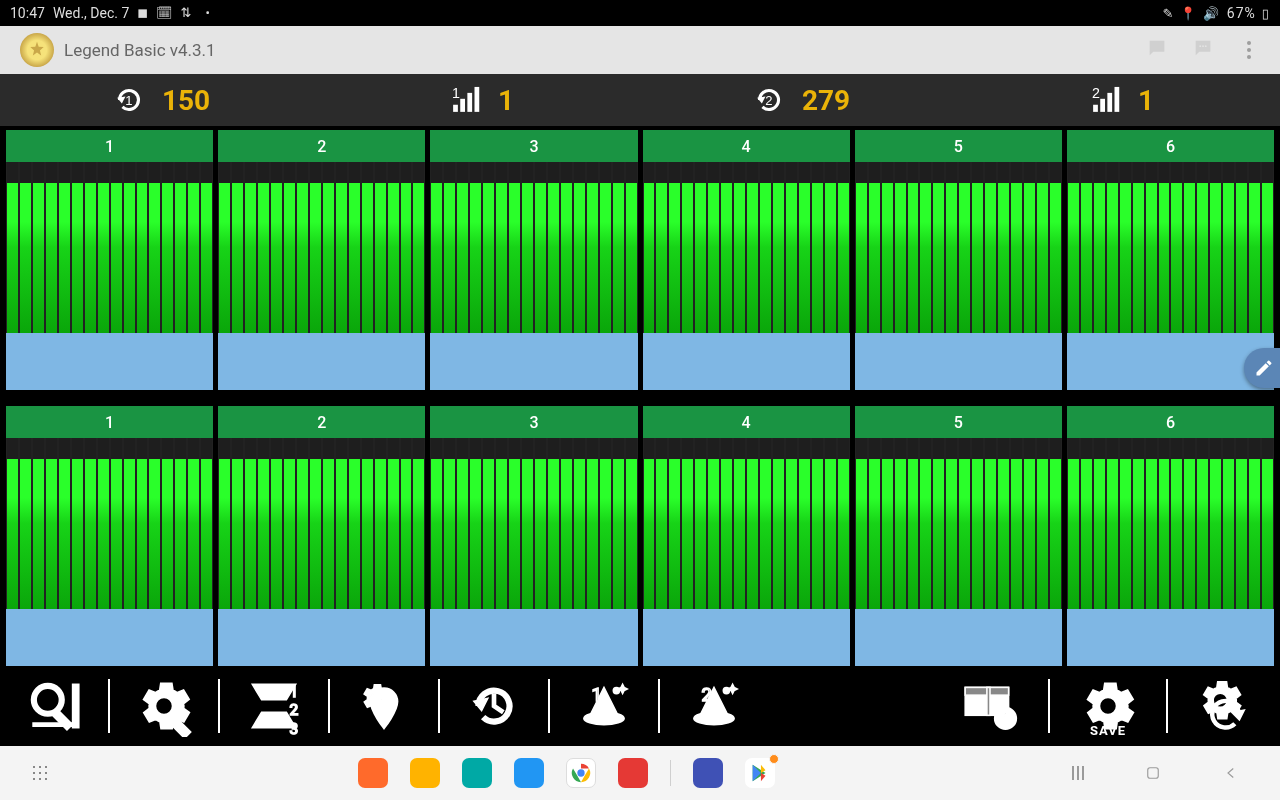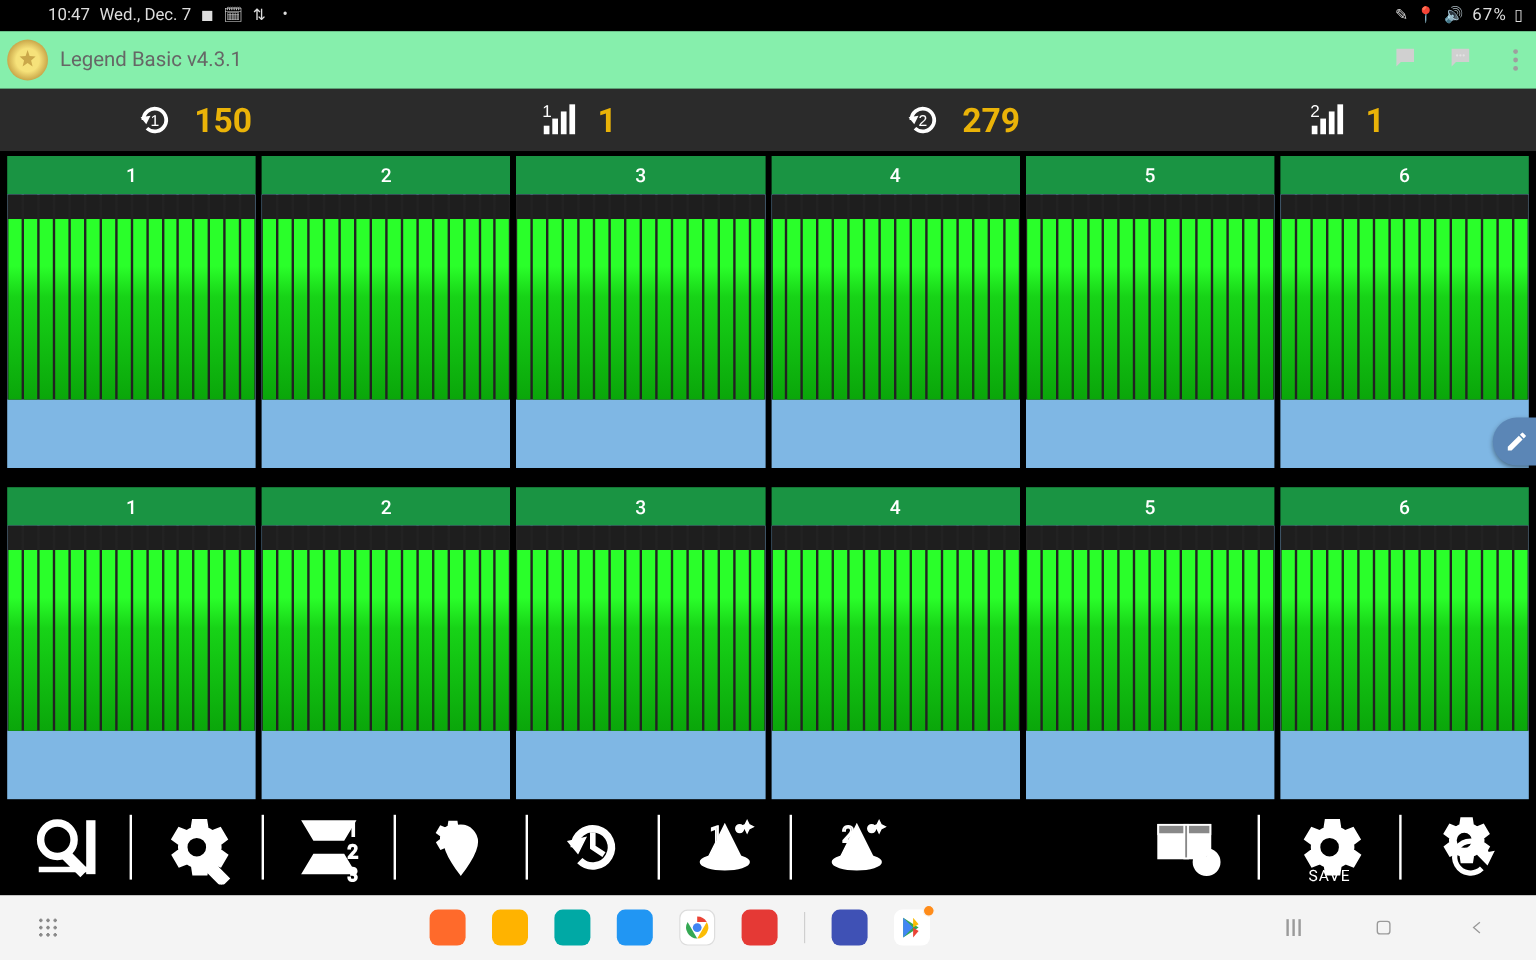--- a/index.html
+++ b/index.html
@@ -4,29 +4,29 @@
 <style>
   * { margin: 0; padding: 0; box-sizing: border-box; }
   html, body { width: 1280px; height: 800px; background: #000; font-family: Roboto, Arial, sans-serif; overflow: hidden; }
 
   
   .status-bar {
     height: 26px; background: #000; color: #ddd; display: flex;
     align-items: center; font-size: 14px; padding: 0 10px;
     justify-content: space-between;
   }
-  .status-left { display: flex; align-items: flex-start; gap: 8px; margin-left: 30px; }
+  .status-left { display: flex; align-items: flex-start; gap: 8px; }
   .status-right { display: flex; align-items: center; gap: 6px; letter-spacing: 1px; }
   .status-left .glyph, .status-right .glyph { font-size: 13px; }
   .status-dots::after { content: "•"; margin-left: 6px; }
 
   
   .app-bar {
-    height: 48px; background: #86efac; display: flex; align-items: center;
-    padding: 0 6px; color: #555;
+    height: 48px; background: #e5e5e5; display: flex; align-items: center;
+    padding: 0 20px; color: #555;
   }
   .app-logo {
     width: 34px; height: 34px; border-radius: 50%;
     background: radial-gradient(circle at 50% 50%, #f6e27a 40%, #caa84a 70%, #8c6a1e 100%);
     display: flex; align-items: center; justify-content: center;
     margin-right: 10px;
   }
   .app-logo svg { width: 20px; height: 20px; }
   .app-title { font-size: 17px; color: #666; flex: 0 0 auto; }
   .app-bar-spacer { flex: 1; }
@@ -90,21 +90,21 @@
     padding: 0 14px;
   }
   .toolbar-left { display: flex; align-items: center; gap: 6px; }
   .toolbar-spacer { flex: 1; }
   .toolbar-right { display: flex; align-items: center; gap: 10px; }
   .tool {
     width: 80px; height: 68px; display: flex; align-items:center; justify-content:center;
     color:#fff; position:relative;
   }
   .tool svg { width: 62px; height: 62px; fill:#fff; stroke:#fff;}
-  .tool .sub { position:absolute; bottom:2px; font-size:13px; font-weight:400; letter-spacing:1px;}
+  .tool .sub { position:absolute; bottom:2px; font-size:13px; font-weight:700; letter-spacing:1px;}
   .sep { width: 2px; height: 54px; background:#fff; margin: 0 8px; }
 
   
   .dock {
     height: 54px; background: #f4f4f4; display:flex; align-items:center;
     padding: 0 20px; gap: 14px;
   }
   .dock-left { width: 40px; display:flex; align-items:center; justify-content:center;}
   .dock-grid {
     width:18px; height:18px;

